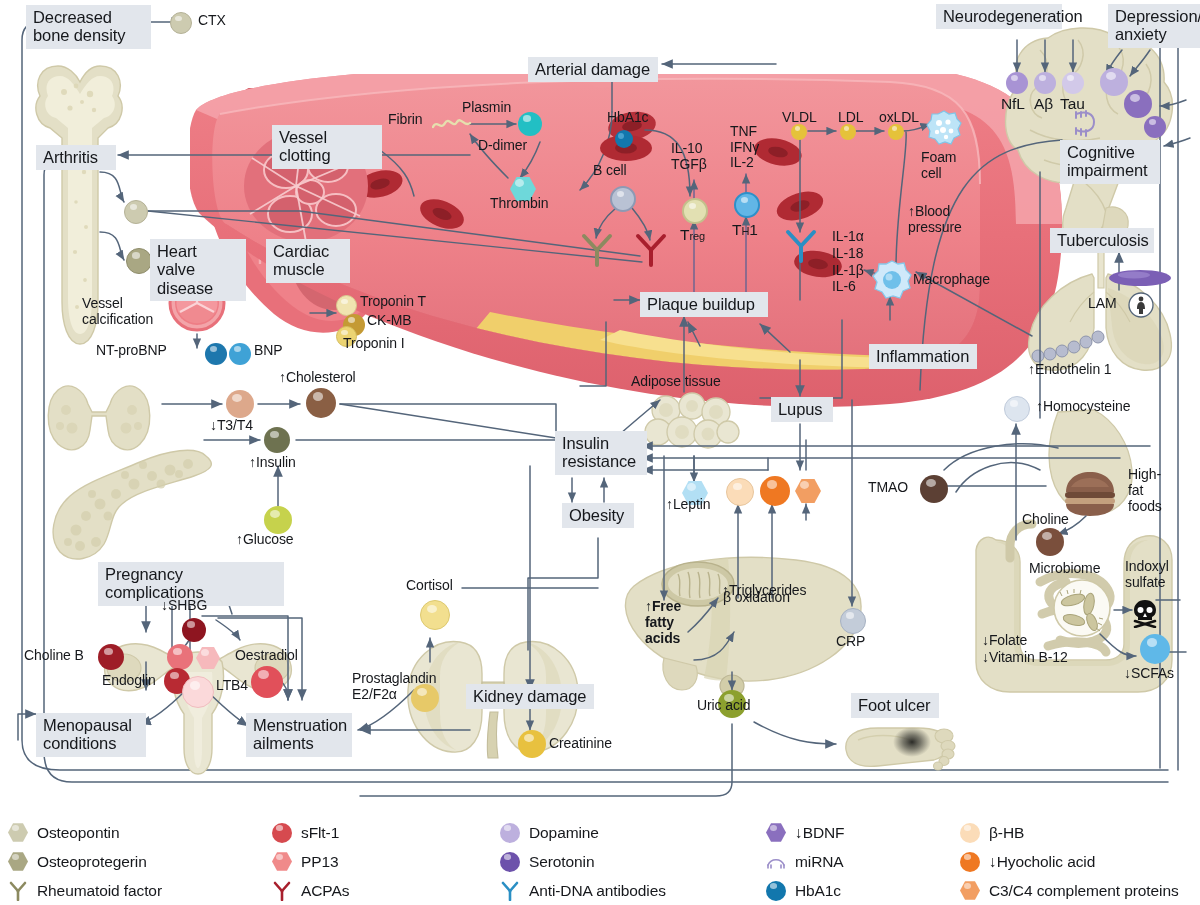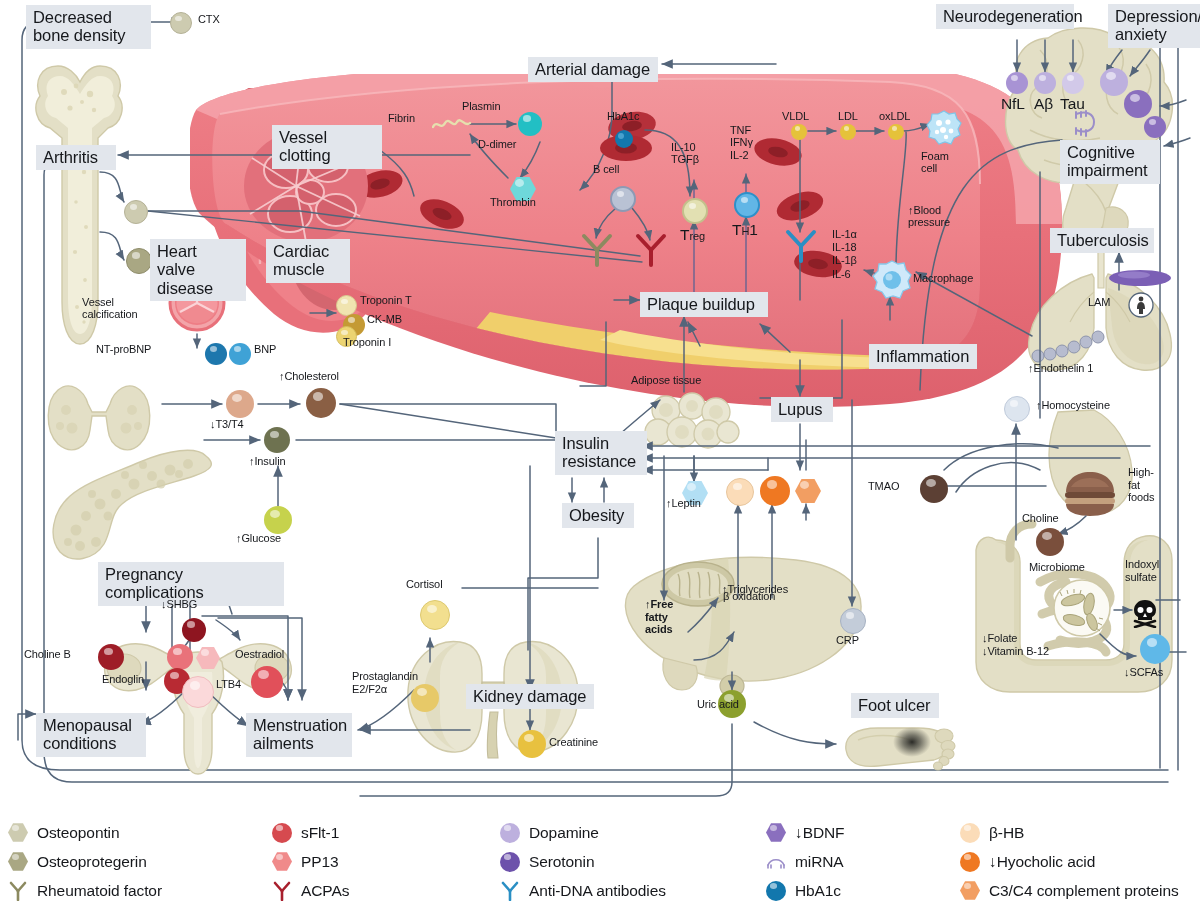--- a/index.html
+++ b/index.html
@@ -23,21 +23,21 @@
     color:#16181c;
     font-size:16.5px;
     line-height:1.12;
     padding:3px 7px 4px 7px;
     white-space:pre-line;
     letter-spacing:-0.1px;
     box-sizing:border-box;
   }
   .txt{                       
     position:absolute;
-    font-size:11px;
+    font-size:14px;
     line-height:1.12;
     white-space:pre-line;
     letter-spacing:-0.1px;
     color:#16181c;
   }
   .txt.sm{font-size:15.5px;}
   .dot{                       
     position:absolute;
     border-radius:50%;
     box-sizing:border-box;
@@ -741,21 +741,21 @@
   <svg class="art" style="left:872px;top:260px;z-index:6;" width="40" height="40" viewBox="0 0 40 40">
     <path d="M20,1 L26,4 L32,3 L34,10 L39,15 L36,21 L38,28 L31,31 L28,38 L21,36 L14,38 L10,32 L3,29 L5,22 L1,16 L6,11 L7,4 L14,4 Z" fill="#cfe9fa" stroke="#86c8ea" stroke-width="1.3"></path>
     <circle cx="20" cy="20" r="9" fill="#6fc0ea"></circle>
     <circle cx="17" cy="17" r="3.5" fill="#bfe4f7" opacity=".8"></circle>
   </svg>
   <div class="txt" style="left:913px;top:272px;">Macrophage</div>
 
   <div class="lbl" style="left:640px;top:292px;width:128px;">Plaque buildup</div>
   <div class="lbl" style="left:869px;top:344px;width:108px;">Inflammation</div>
 
-  <div class="lbl" style="left:936px;top:4px;width:138px;">Neurodegeneration</div>
+  <div class="lbl" style="left:936px;top:4px;width:126px;">Neurodegeneration</div>
   <div class="lbl" style="left:1108px;top:4px;width:92px;">Depression/
 anxiety</div>
   <div class="dot" style="left:1006px;top:72px;width:22px;height:22px;background:#a893d4;"></div>
   <div class="dot" style="left:1034px;top:72px;width:22px;height:22px;background:#bdb0de;"></div>
   <div class="dot" style="left:1062px;top:72px;width:22px;height:22px;background:#d2c9e9;"></div>
   <div class="txt sm" style="left:1001px;top:95px;">NfL</div>
   <div class="txt sm" style="left:1034px;top:95px;">Aβ</div>
   <div class="txt sm" style="left:1060px;top:95px;">Tau</div>
   <div class="dot" style="left:1100px;top:68px;width:28px;height:28px;background:#bdb0de;"></div>
   <div class="dot" style="left:1124px;top:90px;width:28px;height:28px;background:#8a6fbe;"></div>

